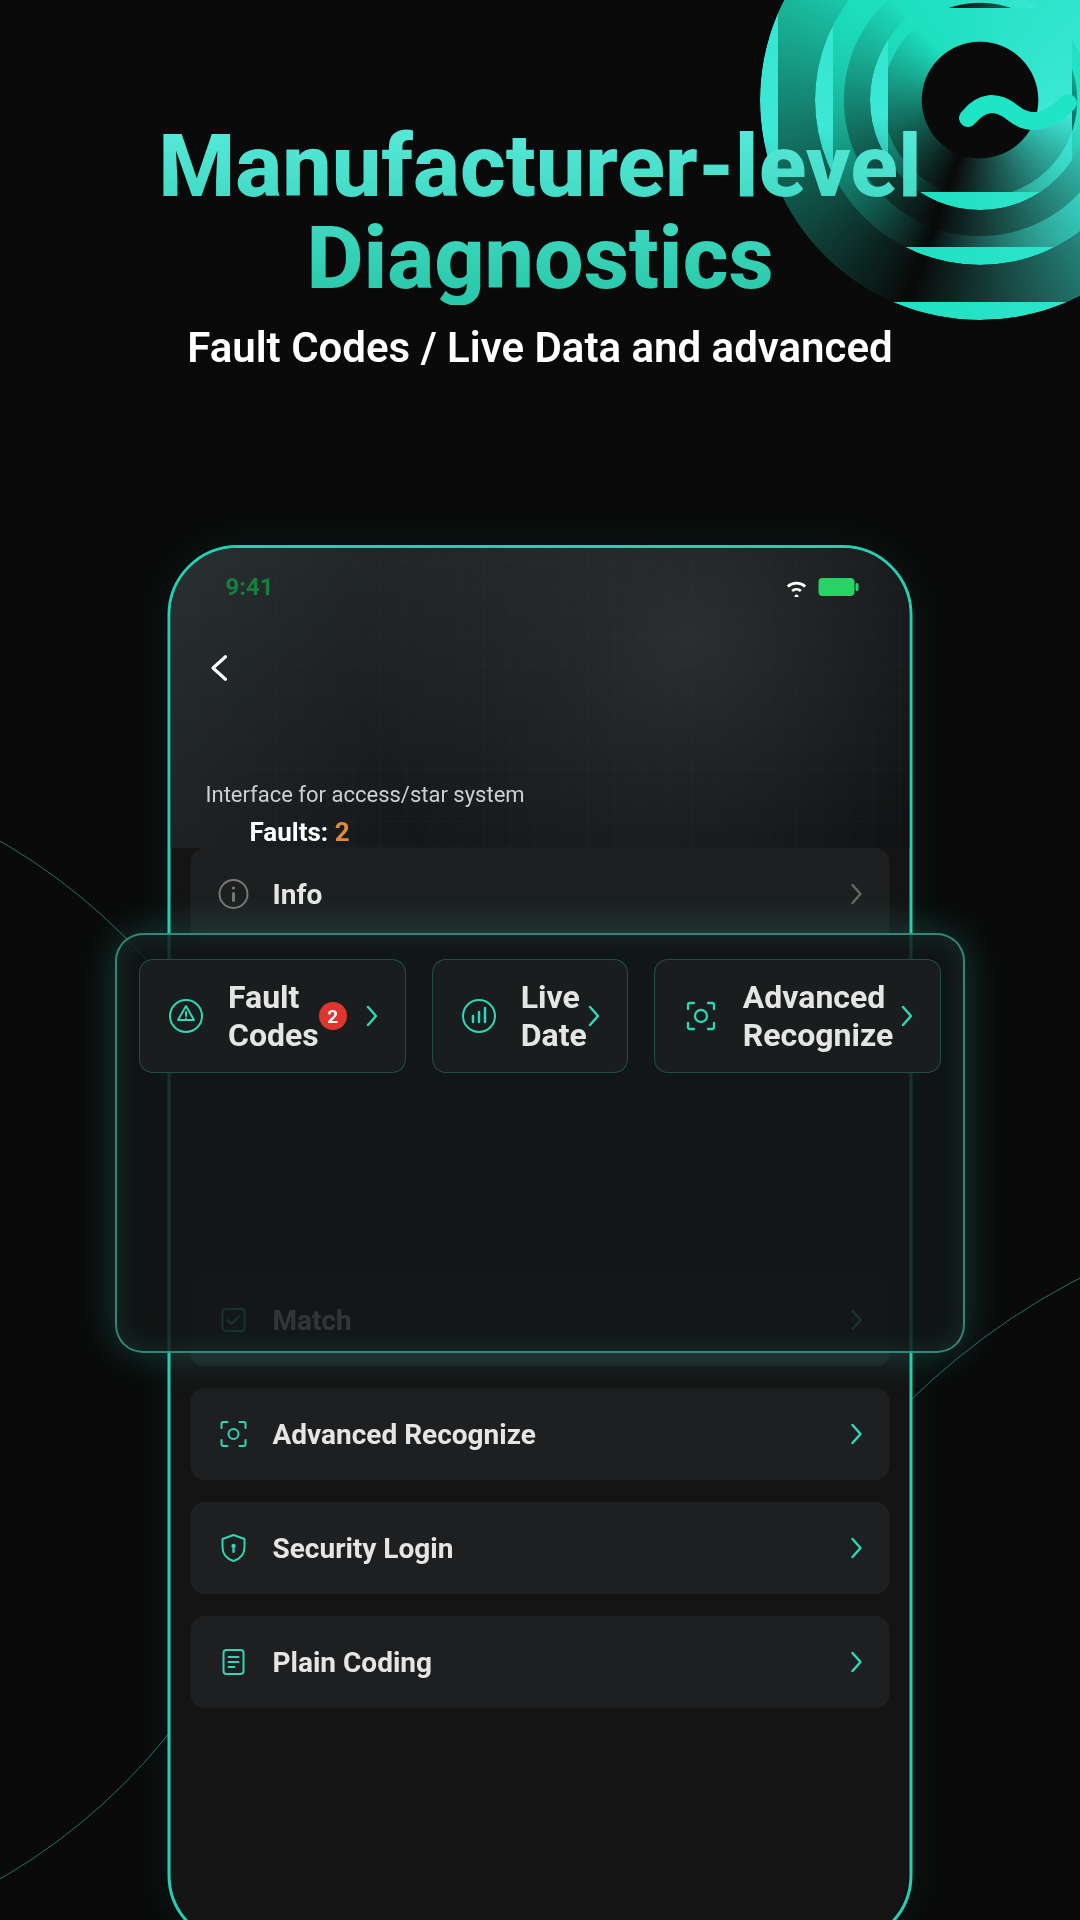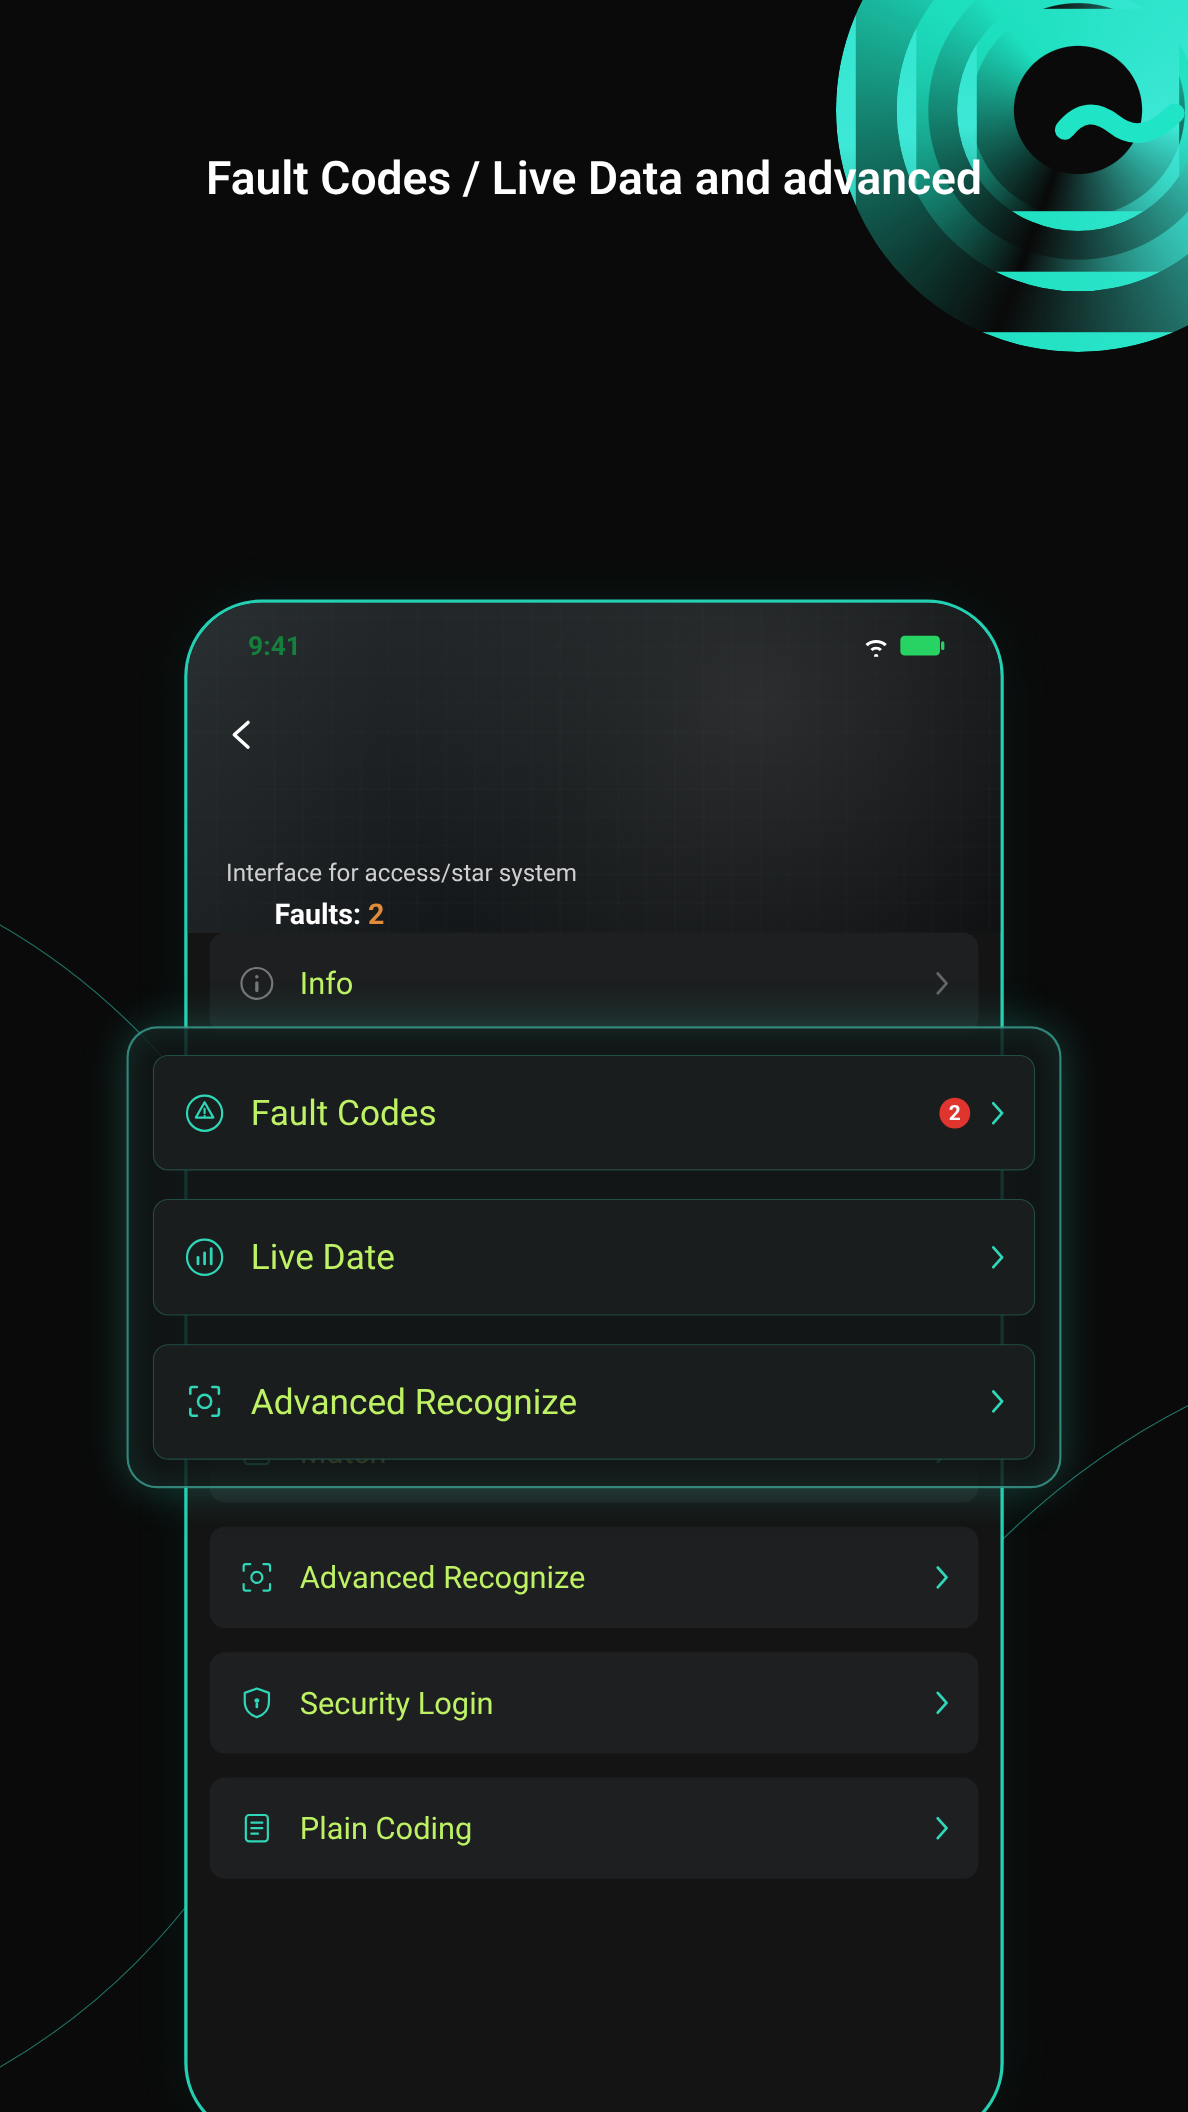--- a/index.html
+++ b/index.html
@@ -198,22 +198,22 @@
   .menu-item .icon {
     width: 34px;
     height: 34px;
     flex-shrink: 0;
     margin-right: 22px;
     color: #2fd6b7;
   }
   .menu-item .label {
     flex: 1;
     font-size: 28px;
-    color: #bef264;
-    font-weight: 400;
+    color: #e5e5e5;
+    font-weight: 700;
   }
   .menu-item .chev {
     width: 14px;
     height: 24px;
     color: #2fd6b7;
   }
   .menu-item .badge {
     width: 28px;
     height: 28px;
     border-radius: 50%;
@@ -238,21 +238,21 @@
     width: 850px;
     height: 420px;
     border-radius: 28px;
     background: rgba(18, 22, 22, 0.85);
     border: 2px solid rgba(80, 230, 205, 0.55);
     box-shadow:
       0 0 40px rgba(50, 220, 190, 0.25),
       inset 0 0 30px rgba(50, 220, 190, 0.12);
     padding: 24px 22px;
     display: flex;
-    flex-direction: column;
+    flex-direction: row;
     gap: 26px;
     z-index: 20;
   }
   .highlight .menu-item {
     height: 114px;
     background: #1a1d1d;
     border: 1px solid rgba(60, 220, 195, 0.25);
   }
   .highlight .menu-item .label { font-size: 32px; }
   .highlight .menu-item .icon { width: 40px; height: 40px; }
@@ -270,20 +270,24 @@
     <svg viewBox="0 0 120 60">
         <path d="M10 40 Q30 15 55 35 T110 25" fill="none" stroke="#1fe4c5" stroke-width="18" stroke-linecap="round"></path>
       </svg>
   </div>
 </div>
 
 <div class="arc a1"></div>
 <div class="arc a2"></div>
 
 <div class="hero">
+  <h1>
+    <span>Manufacturer-level</span><br>
+    <span>Diagnostics</span>
+  </h1>
   <p>Fault Codes / Live Data and advanced</p>
 </div>
 
 <div class="phone">
   <div class="header-bg"></div>
 
   <div class="statusbar">
     <span>9:41</span>
     <span class="right">
       <span class="wifi">

